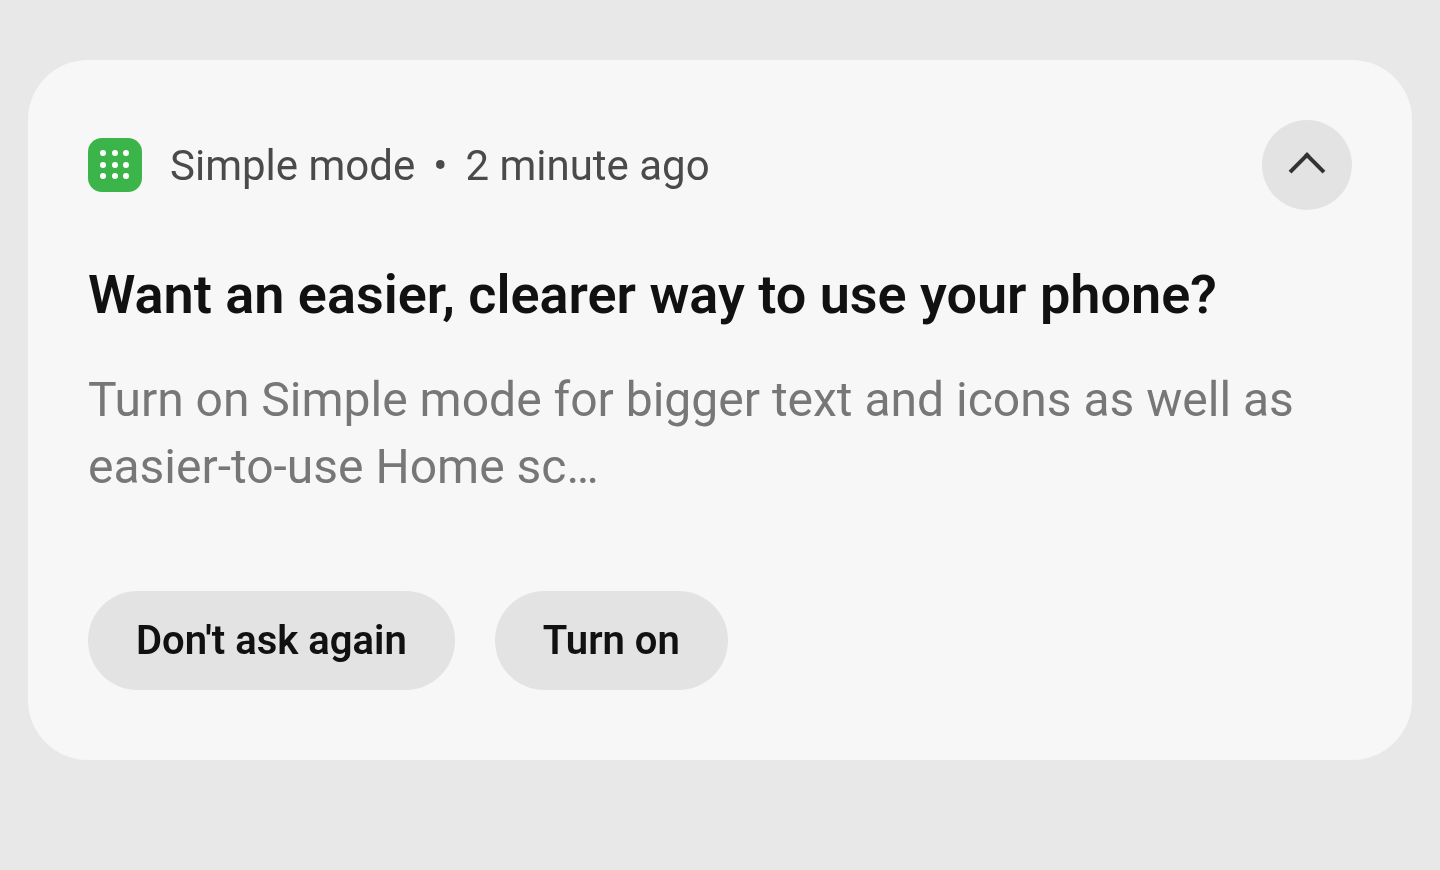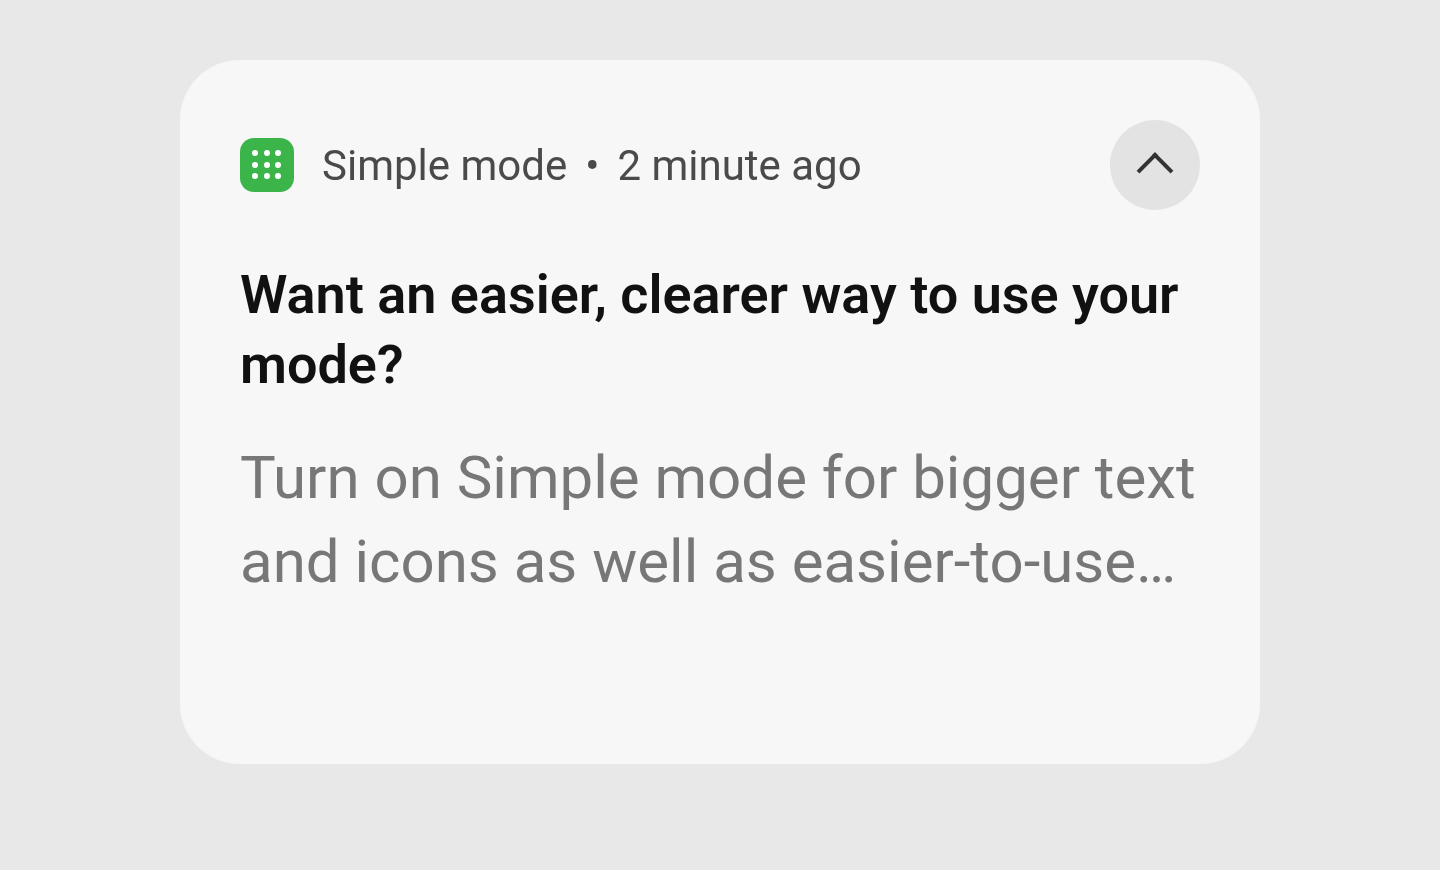--- a/index.html
+++ b/index.html
@@ -11,21 +11,21 @@
       width: 1440px;
       height: 870px;
       background: #e8e8e8;
       font-family: -apple-system, BlinkMacSystemFont, 'Segoe UI', Roboto, sans-serif;
       display: flex;
       align-items: flex-start;
       justify-content: center;
       padding-top: 60px;
     }
     .notification-card {
-      width: 1080px;
+      width: 1384px;
       background: #f7f7f7;
       border-radius: 60px;
       padding: 60px 60px 70px 60px;
     }
     .header-row {
       display: flex;
       align-items: center;
       justify-content: space-between;
       margin-bottom: 50px;
     }
@@ -88,21 +88,21 @@
       transform: rotate(45deg) translate(4px, 4px);
     }
     .title {
       font-size: 54px;
       font-weight: 600;
       color: #111;
       line-height: 1.3;
       margin-bottom: 36px;
     }
     .body-text {
-      font-size: 60px;
+      font-size: 48px;
       color: #777;
       line-height: 1.4;
       margin-bottom: 90px;
       overflow: hidden;
       display: -webkit-box;
       -webkit-line-clamp: 2;
       -webkit-box-orient: vertical;
     }
     .button-row {
       display: flex;
@@ -143,17 +143,21 @@
         <span>Simple mode</span>
         <span class="meta-sep">•</span>
         <span>2 minute ago</span>
       </div>
     </div>
     <button class="collapse-btn">
       <span class="chevron-up"></span>
     </button>
   </div>
 
-  <div class="title">Want an easier, clearer way to use your mode?</div>
+  <div class="title">Want an easier, clearer way to use your phone?</div>
 
   <div class="body-text">Turn on Simple mode for bigger text and icons as well as easier-to-use Home sc…</div>
 
+  <div class="button-row">
+    <button class="action-btn">Don't ask again</button>
+    <button class="action-btn">Turn on</button>
+  </div>
 </div>
 
 </body></html>

